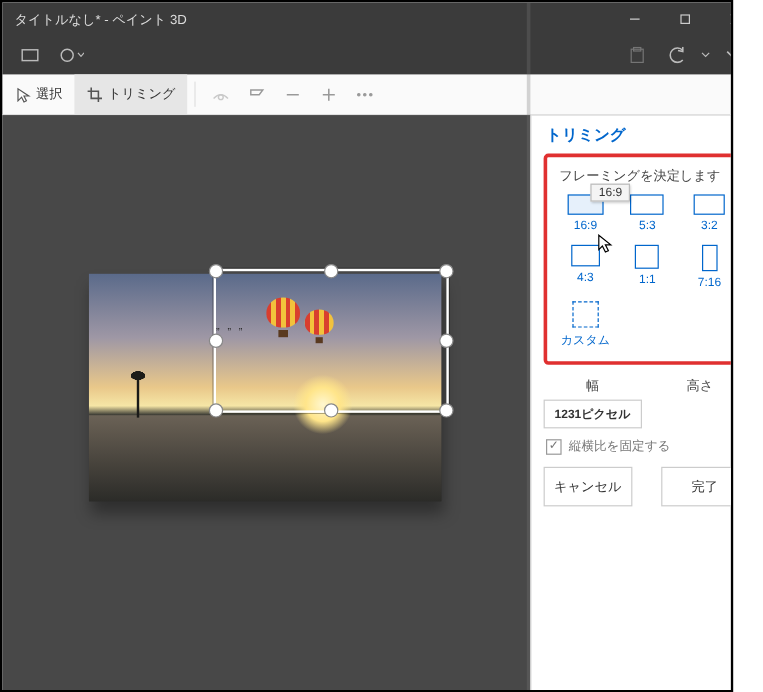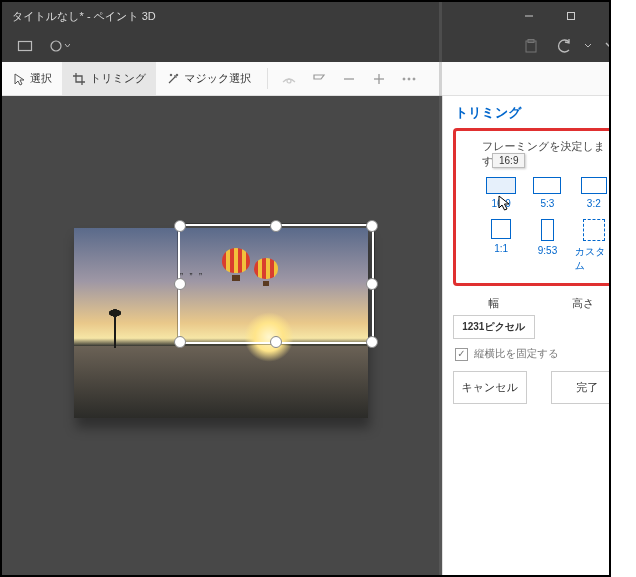--- a/index.html
+++ b/index.html
@@ -48,21 +48,21 @@
   
   .crop { position:absolute; top:128px; left:176px; width:196px; height:120px; border: 2px solid #fff; box-shadow: 0 0 0 1px rgba(0,0,0,0.3); }
   .handle { position:absolute; width:12px; height:12px; background:#fff; border:1px solid #888; border-radius:50%; }
   .h-nw { top:-6px; left:-6px; } .h-n { top:-6px; left:calc(50% - 6px); } .h-ne { top:-6px; right:-6px; }
   .h-w { top:calc(50% - 6px); left:-6px; } .h-e { top:calc(50% - 6px); right:-6px; }
   .h-sw { bottom:-6px; left:-6px; } .h-s { bottom:-6px; left:calc(50% - 6px); } .h-se { bottom:-6px; right:-6px; }
 
   
   .panel { width: 192px; background: #fff; border-left: 1px solid #e0e0e0; padding: 8px 10px; font-size: 11px; color: #333; position: relative; overflow:auto;}
   .panel-title { color: #0066cc; font-size: 13px; font-weight: 600; margin: 0 0 6px 2px; }
-  .callout { border: 3px solid #e03030; border-radius: 4px; padding: 6px 6px 8px 24px; margin-bottom: 10px; position:relative;}
+  .callout { border: 3px solid #e03030; border-radius: 4px; padding: 6px 6px 8px 8px; margin-bottom: 10px; position:relative;}
   .section-label { font-size: 11px; color: #444; margin: 2px 0 6px 2px; }
   .aspect-grid { display: grid; grid-template-columns: repeat(3, 1fr); gap: 6px 4px; }
   .aspect { display:flex; flex-direction: column; align-items:center; gap:4px; padding:2px; cursor:pointer; }
   .aspect .shape { border:1.5px solid #0066cc; background:#fff; }
   .aspect.selected .shape { background:#e6f0fb; }
   .aspect .cap { font-size: 10px; color:#0066cc; }
   .aspect.custom .shape { border:1.5px dashed #0066cc; }
   .tooltip { position:absolute; top:22px; left:36px; background:#f4f4f4; border:1px solid #bbb; padding:1px 6px; font-size:10px; color:#333; box-shadow:1px 1px 2px rgba(0,0,0,0.2); }
 
   .dim-row { display:flex; gap:8px; margin: 6px 0 4px 0; }
@@ -149,28 +149,20 @@
       <svg width="14" height="14">
             <path d="M3 2 L3 12 L6 9 L8 13 L10 12 L8 8 L12 8 Z" stroke-width="1"></path>
           </svg>
       <span>選択</span>
     </div>
     <div class="tbtn active">
       <svg width="14" height="14">
             <path d="M4 1 L4 10 L13 10 M1 4 L10 4 L10 13" stroke-width="1.3"></path>
           </svg>
       <span>トリミング</span>
-    </div>
-    <div class="tbtn">
-      <svg width="14" height="14">
-            <path d="M3 11 L9 5 M9 3 L9 5 L11 5" stroke-width="1.2"></path>
-            <circle cx="11" cy="3" r="0.8" fill="#555"></circle>
-            <circle cx="5" cy="3" r="0.8" fill="#555"></circle>
-          </svg>
-      <span>マジック選択</span>
     </div>
     <div style="width:1px;background:#e0e0e0;margin:6px 6px;"></div>
     <div class="ticon" style="opacity:.5">
       <svg width="16" height="14">
             <path d="M2 10 Q8 4 14 10" stroke-width="1.2"></path>
             <circle cx="8" cy="9" r="2" stroke-width="1.2"></circle>
           </svg>
     </div>
     <div class="ticon">
       <svg width="14" height="14">
@@ -244,26 +236,30 @@
           </div>
           <div class="aspect">
             <div class="shape" style="width:28px;height:17px;"></div>
             <div class="cap">5:3</div>
           </div>
           <div class="aspect">
             <div class="shape" style="width:26px;height:17px;"></div>
             <div class="cap">3:2</div>
           </div>
           <div class="aspect">
+            <div class="shape" style="width:24px;height:18px;"></div>
+            <div class="cap">4:3</div>
+          </div>
+          <div class="aspect">
             <div class="shape" style="width:20px;height:20px;"></div>
             <div class="cap">1:1</div>
           </div>
           <div class="aspect">
             <div class="shape" style="width:13px;height:22px;"></div>
-            <div class="cap">9:53</div>
+            <div class="cap">7:16</div>
           </div>
           <div class="aspect custom">
             <div class="shape" style="width:22px;height:22px;"></div>
             <div class="cap">カスタム</div>
           </div>
         </div>
 
         <svg class="cursor-img" width="14" height="18">
           <path d="M1 1 L1 13 L4 10 L6.5 15 L9 14 L6.5 9 L11 9 Z" fill="#fff" stroke="#000" stroke-width="1"></path>
         </svg>

